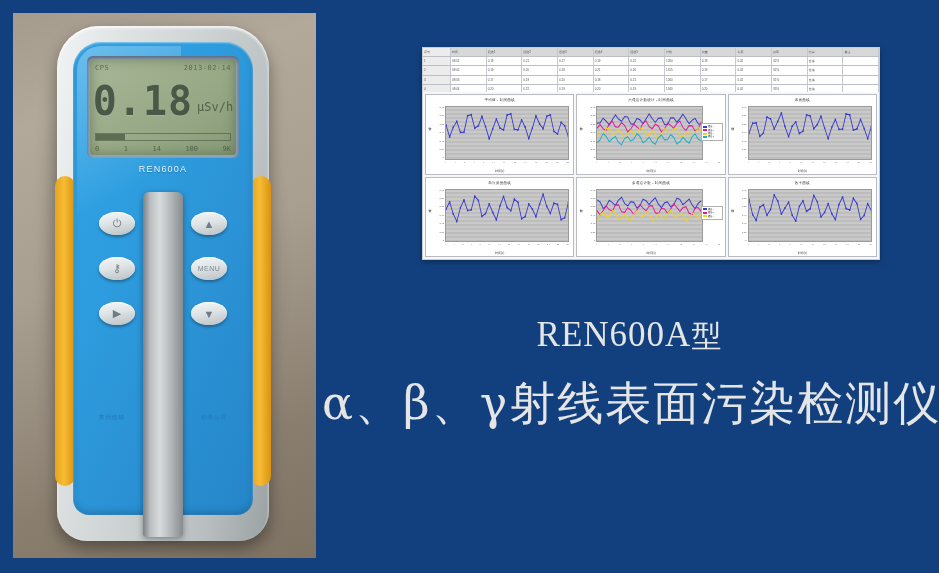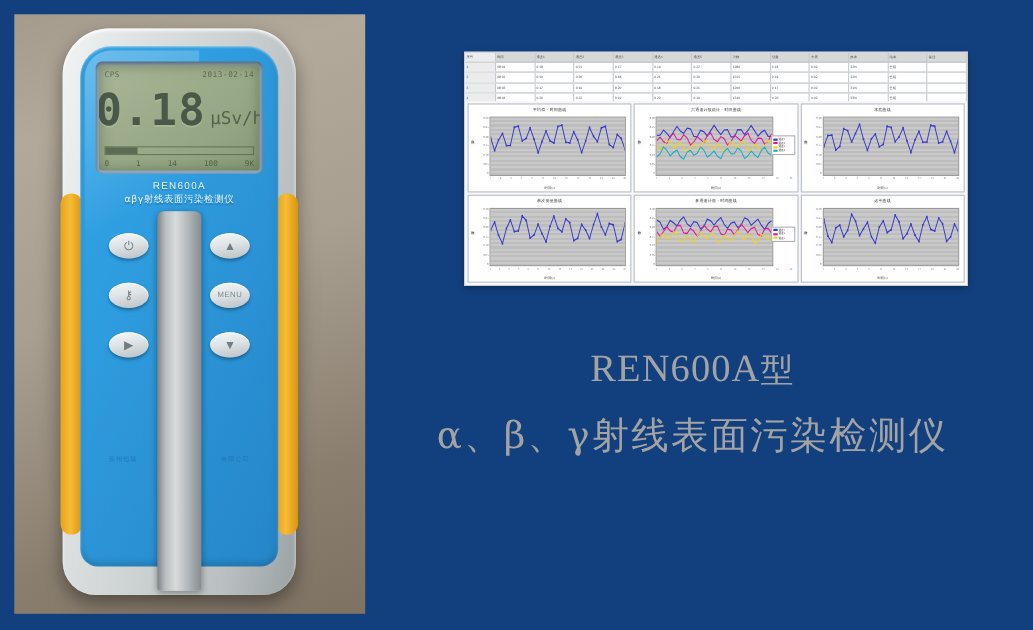--- a/index.html
+++ b/index.html
@@ -10,21 +10,20 @@
     overflow:hidden;
     position:relative;
   }
   #root{position:absolute;inset:0;background:#12407f;}
 
   
   .photo{
     position:absolute;left:13px;top:13px;width:303px;height:545px;
     background:linear-gradient(160deg,#a49b8d 0%,#b2a99a 18%,#a99f90 45%,#8a7f6f 78%,#7e7263 100%);
     overflow:hidden;
-    padding-left:16px;
   }
   .photo-shadow{
     position:absolute;left:30px;top:30px;width:260px;height:500px;
     background:radial-gradient(ellipse at 40% 45%, rgba(0,0,0,.22) 0%, rgba(0,0,0,0) 65%);
     filter:blur(6px);
   }
 
   
   .device{
     position:absolute;left:44px;top:13px;width:212px;height:515px;
@@ -83,21 +82,21 @@
   .lcd-main{
     position:absolute;left:0;right:0;top:16px;height:52px;
     display:flex;align-items:center;justify-content:center;gap:4px;
   }
   .lcd-value{
     font-size:40px;line-height:38px;font-weight:bold;
     letter-spacing:1px;color:#3b4a3c;opacity:.85;
     text-shadow:0 1px 0 rgba(255,255,255,.15);
   }
   .lcd-unit{
-    font-size:16px;color:#43533f;opacity:.8;margin-bottom:-12px;
+    font-size:12px;color:#43533f;opacity:.8;margin-bottom:-12px;
   }
   .lcd-bar{
     position:absolute;left:5px;right:5px;bottom:14px;height:6px;
     border:1px solid rgba(65,80,60,.55);
   }
   .lcd-bar i{display:block;height:100%;width:22%;background:rgba(60,75,55,.65);}
   .lcd-scale{
     position:absolute;left:5px;right:5px;bottom:1px;height:11px;
     display:flex;justify-content:space-between;align-items:center;
     font-size:7px;color:#45543f;opacity:.82;
@@ -207,30 +206,30 @@
     font-size:2.4px;color:#555;overflow:hidden;
   }
   .mini-xlab{
     position:absolute;left:0;right:0;bottom:1px;text-align:center;
     font-size:3px;color:#444;
   }
 
   
   .title-wrap{
     position:absolute;left:322px;top:316px;width:615px;
-    color:#a3a3a3;text-align:center;
+    color:#e5e5e5;text-align:center;
   }
   .title-model{
     font-size:35px;letter-spacing:1px;line-height:1.1;
     font-family:"Liberation Serif", serif;
   }
   .title-model .cnchar{font-family:"DejaVu Sans", sans-serif;font-size:30px;}
   .title-sub{
     margin-top:22px;
-    font-size:34px;letter-spacing:2px;line-height:1.15;
+    font-size:46px;letter-spacing:2px;line-height:1.15;
     font-family:"DejaVu Serif", serif;
     white-space:nowrap;
   }
 </style>
 </head>
 <body>
 
 <div id="root">
 
   <div class="photo">
@@ -262,21 +261,20 @@
                 <span>1</span>
                 <span>14</span>
                 <span>100</span>
                 <span>9K</span>
               </div>
           </div>
         </div>
 
         <div class="label">
           <div class="model">REN600A</div>
-          <div class="cn">αβγ射线表面污染检测仪</div>
         </div>
 
         <div class="strip"></div>
 
         <div class="btn col-l row1">
           <span>⏻</span>
         </div>
         <div class="btn col-l row2">
           <span>⚷</span>
         </div>

